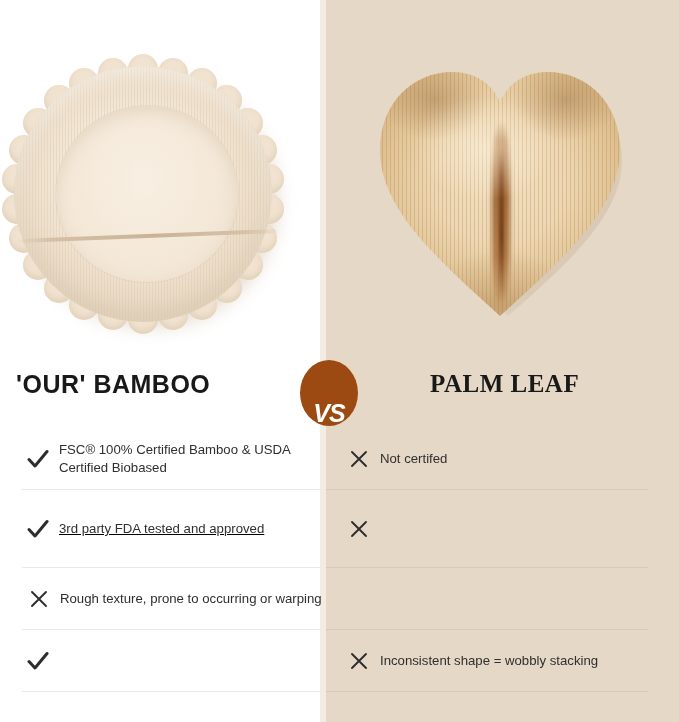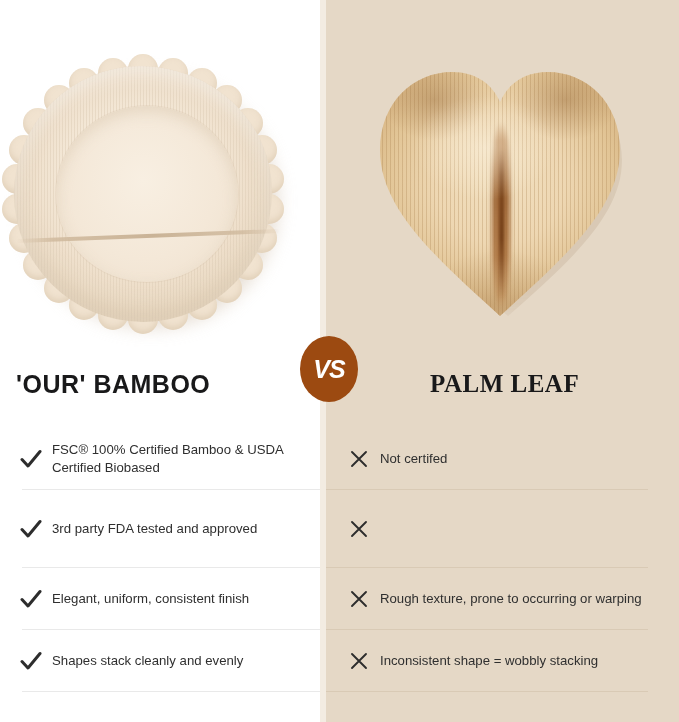--- a/index.html
+++ b/index.html
@@ -224,27 +224,27 @@
     letter-spacing: .5px;
     color: #19191a;
     font-family: "Liberation Sans", sans-serif;
   }
   .title-left  { left: 16px; }
   .title-right { left: 430px; font-family: Liberation Serif, serif; }
 
   .vs-badge {
     position: absolute;
     left: 300px;
-    top: 336px;
+    top: 360px;
     width: 58px;
     height: 66px;
     border-radius: 50%;
     background: #9c4a11;
     display: flex;
-    align-items: center;
+    align-items: flex-end;
     justify-content: center;
   }
   .vs-badge span {
     color: #ffffff;
     font-weight: 700;
     font-style: italic;
     font-size: 25px;
     letter-spacing: -1px;
     line-height: 1;
     font-family: "Liberation Sans", sans-serif;
@@ -263,21 +263,21 @@
     width: 679px;
     display: flex;
   }
   .cell {
     display: flex;
     align-items: center;
     box-sizing: border-box;
   }
   .cell-left {
     width: 320px;
-    padding: 0 18px 0 10px;
+    padding: 0 18px 0 17px;
   }
   .cell-seam {
     width: 6px;
   }
   .cell-right {
     width: 353px;
     padding: 0 4px 0 12px;
   }
 
   .mark {
@@ -396,77 +396,68 @@
           <span class="mark">
             <svg width="20" height="20" viewBox="0 0 20 20" aria-hidden="true">
               <path d="M3 3 L17 17 M17 3 L3 17" fill="none" stroke="currentColor" stroke-width="1.9" stroke-linecap="round"></path>
             </svg>
           </span>
           <span class="item-text">Not certifed</span>
         </div>
         <div class="divider divider-left"></div>
         <div class="divider divider-right"></div>
       </div>
-      <div class="row" style="height: 78px;">
+      <div class="row" style="height: 78px; text-decoration: underline;">
         <div class="cell cell-left">
           <span class="mark">
             <svg width="22" height="20" viewBox="0 0 22 20" aria-hidden="true">
               <path d="M2 10.5 L8 17 L20 2.5" fill="none" stroke="currentColor" stroke-width="3" stroke-linecap="round" stroke-linejoin="round"></path>
             </svg>
           </span>
           <span class="item-text">3rd party FDA tested and approved</span>
         </div>
         <div class="cell cell-seam"></div>
         <div class="cell cell-right">
           <span class="mark">
             <svg width="20" height="20" viewBox="0 0 20 20" aria-hidden="true">
               <path d="M3 3 L17 17 M17 3 L3 17" fill="none" stroke="currentColor" stroke-width="1.9" stroke-linecap="round"></path>
             </svg>
           </span>
         </div>
         <div class="divider divider-left"></div>
         <div class="divider divider-right"></div>
       </div>
       <div class="row" style="height: 62px;">
+        <div class="cell cell-seam"></div>
+        <div class="cell cell-right">
+          <span class="mark">
+            <svg width="20" height="20" viewBox="0 0 20 20" aria-hidden="true">
+              <path d="M3 3 L17 17 M17 3 L3 17" fill="none" stroke="currentColor" stroke-width="1.9" stroke-linecap="round"></path>
+            </svg>
+          </span>
+          <span class="item-text">Rough texture, prone to occurring or warping</span>
+        </div>
+        <div class="divider divider-left"></div>
+        <div class="divider divider-right"></div>
+      </div>
+      <div class="row" style="height: 62px;">
         <div class="cell cell-left">
           <span class="mark">
             <svg width="22" height="20" viewBox="0 0 22 20" aria-hidden="true">
               <path d="M2 10.5 L8 17 L20 2.5" fill="none" stroke="currentColor" stroke-width="3" stroke-linecap="round" stroke-linejoin="round"></path>
             </svg>
           </span>
-          <span class="item-text">Elegant, uniform, consistent finish</span>
         </div>
         <div class="cell cell-seam"></div>
         <div class="cell cell-right">
           <span class="mark">
             <svg width="20" height="20" viewBox="0 0 20 20" aria-hidden="true">
               <path d="M3 3 L17 17 M17 3 L3 17" fill="none" stroke="currentColor" stroke-width="1.9" stroke-linecap="round"></path>
             </svg>
           </span>
-          <span class="item-text">Rough texture, prone to occurring or warping</span>
+          <span class="item-text">Inconsistent shape = wobbly stacking</span>
         </div>
         <div class="divider divider-left"></div>
         <div class="divider divider-right"></div>
       </div>
-      <div class="row" style="height: 62px;">
-        <div class="cell cell-left">
-          <span class="mark">
-            <svg width="22" height="20" viewBox="0 0 22 20" aria-hidden="true">
-              <path d="M2 10.5 L8 17 L20 2.5" fill="none" stroke="currentColor" stroke-width="3" stroke-linecap="round" stroke-linejoin="round"></path>
-            </svg>
-          </span>
-          <span class="item-text">Shapes stack cleanly and evenly</span>
-        </div>
-        <div class="cell cell-seam"></div>
-        <div class="cell cell-right">
-          <span class="mark">
-            <svg width="20" height="20" viewBox="0 0 20 20" aria-hidden="true">
-              <path d="M3 3 L17 17 M17 3 L3 17" fill="none" stroke="currentColor" stroke-width="1.9" stroke-linecap="round"></path>
-            </svg>
-          </span>
-          <span class="item-text">Inconsistent shape = wobbly stacking</span>
-        </div>
-        <div class="divider divider-left"></div>
-        <div class="divider divider-right"></div>
-      </div>
     </div>
 
 </div>
 
 </body></html>

